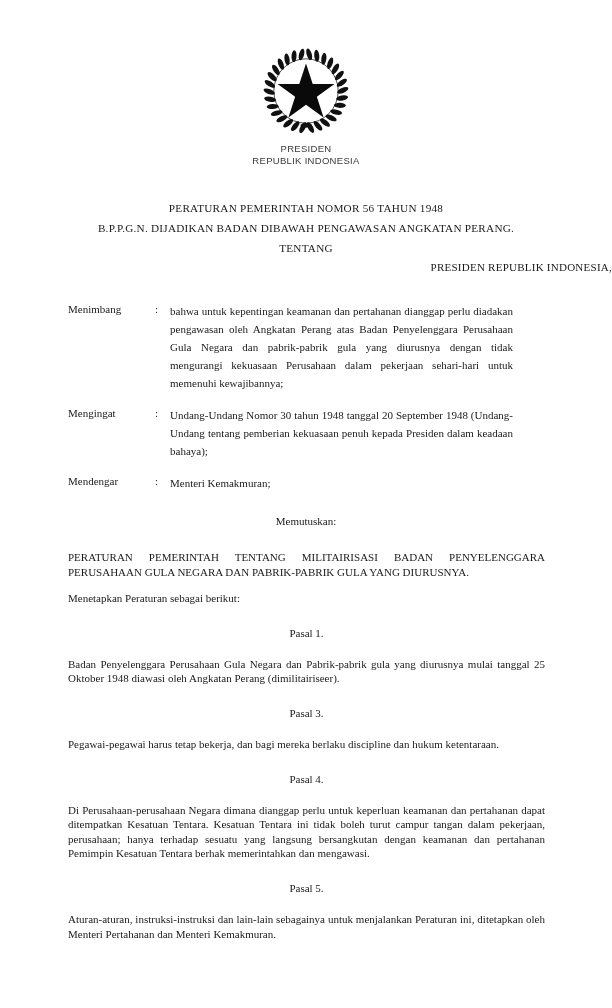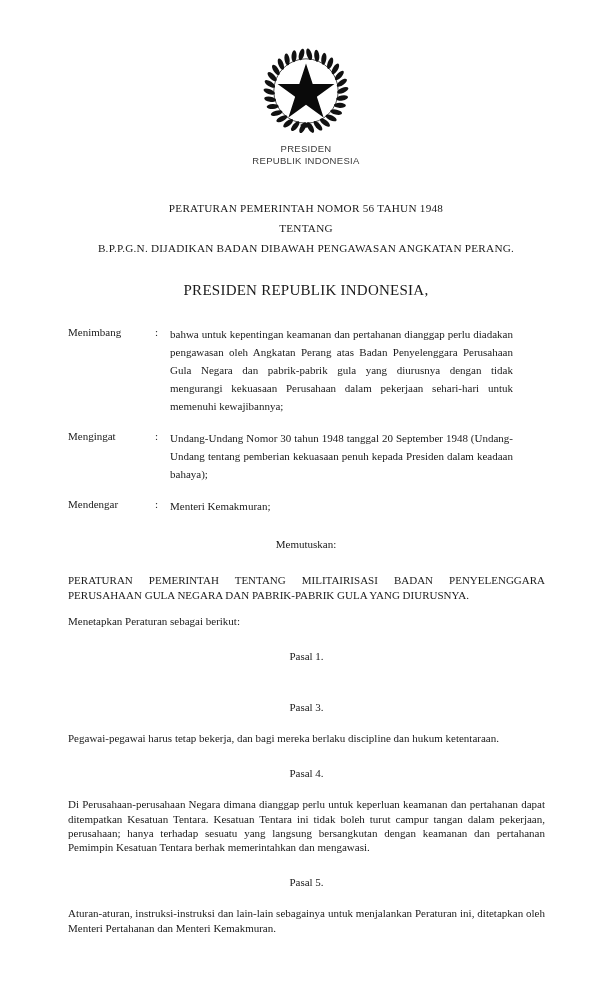--- a/index.html
+++ b/index.html
@@ -53,23 +53,22 @@
     margin-top: 32px;
     text-align: center;
   }
   .title-line {
     font-size: 11.2px;
     line-height: 20px;
     letter-spacing: 0.25px;
     color: #1a1a1a;
   }
   .subject-line {
-    margin-top: 23px;
-    text-align: center;
-    font-size: 15px;
+    text-align: right;
+    font-size: 11px;
     line-height: 18px;
     letter-spacing: 0.25px;
   }
 
   
   .considerans {
     margin-top: 26px;
     padding-left: 68px;
     padding-right: 99px;
   }
@@ -258,22 +257,22 @@
     </svg>
 
     <div class="emblem-caption">
       <div>PRESIDEN</div>
       <div>REPUBLIK INDONESIA</div>
     </div>
   </div>
 
   <div class="title-block">
     <div class="title-line">PERATURAN PEMERINTAH NOMOR 56 TAHUN 1948</div>
+    <div class="title-line">B.P.P.G.N. DIJADIKAN BADAN DIBAWAH PENGAWASAN ANGKATAN PERANG.</div>
     <div class="title-line">TENTANG</div>
-    <div class="title-line">B.P.P.G.N. DIJADIKAN BADAN DIBAWAH PENGAWASAN ANGKATAN PERANG.</div>
     <div class="subject-line">PRESIDEN REPUBLIK INDONESIA,</div>
   </div>
 
   <div class="considerans">
 
     <div class="cons-row">
       <div class="cons-label">Menimbang</div>
       <div class="cons-colon">:</div>
       <div class="cons-text">bahwa untuk kepentingan keamanan dan pertahanan dianggap perlu diadakan pengawasan oleh Angkatan Perang atas Badan Penyelenggara Perusahaan Gula Negara dan pabrik-pabrik gula yang diurusnya dengan tidak mengurangi kekuasaan Perusahaan dalam pekerjaan sehari-hari untuk memenuhi kewajibannya;</div>
     </div>
@@ -293,20 +292,21 @@
   </div>
 
   <div class="memutuskan">Memutuskan:</div>
 
   <div class="body-block">
 
     <p class="para caps">PERATURAN PEMERINTAH TENTANG MILITAIRISASI BADAN PENYELENGGARA PERUSAHAAN GULA NEGARA DAN PABRIK-PABRIK GULA YANG DIURUSNYA.</p>
     <p class="para">Menetapkan Peraturan sebagai berikut:</p>
 
     <div class="pasal-heading">Pasal 1.</div>
+    <p class="para">Badan Penyelenggara Perusahaan Gula Negara dan Pabrik-pabrik gula yang diurusnya mulai tanggal 25 Oktober 1948 diawasi oleh Angkatan Perang (dimilitairiseer).</p>
 
 
     <div class="pasal-heading">Pasal 3.</div>
     <p class="para">Pegawai-pegawai harus tetap bekerja, dan bagi mereka berlaku discipline dan hukum ketentaraan.</p>
 
     <div class="pasal-heading">Pasal 4.</div>
     <p class="para">Di Perusahaan-perusahaan Negara dimana dianggap perlu untuk keperluan keamanan dan pertahanan dapat ditempatkan Kesatuan Tentara. Kesatuan Tentara ini tidak boleh turut campur tangan dalam pekerjaan, perusahaan; hanya terhadap sesuatu yang langsung bersangkutan dengan keamanan dan pertahanan Pemimpin Kesatuan Tentara berhak memerintahkan dan mengawasi.</p>
 
     <div class="pasal-heading">Pasal 5.</div>
     <p class="para">Aturan-aturan, instruksi-instruksi dan lain-lain sebagainya untuk menjalankan Peraturan ini, ditetapkan oleh Menteri Pertahanan dan Menteri Kemakmuran.</p>

